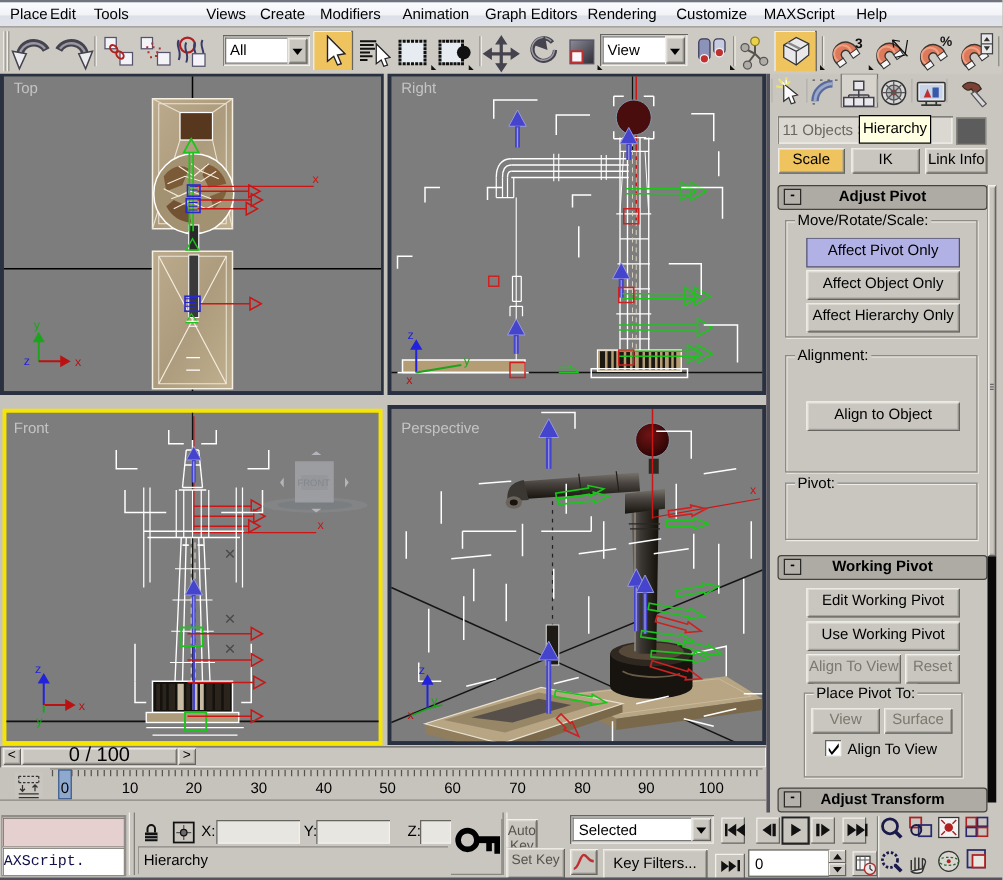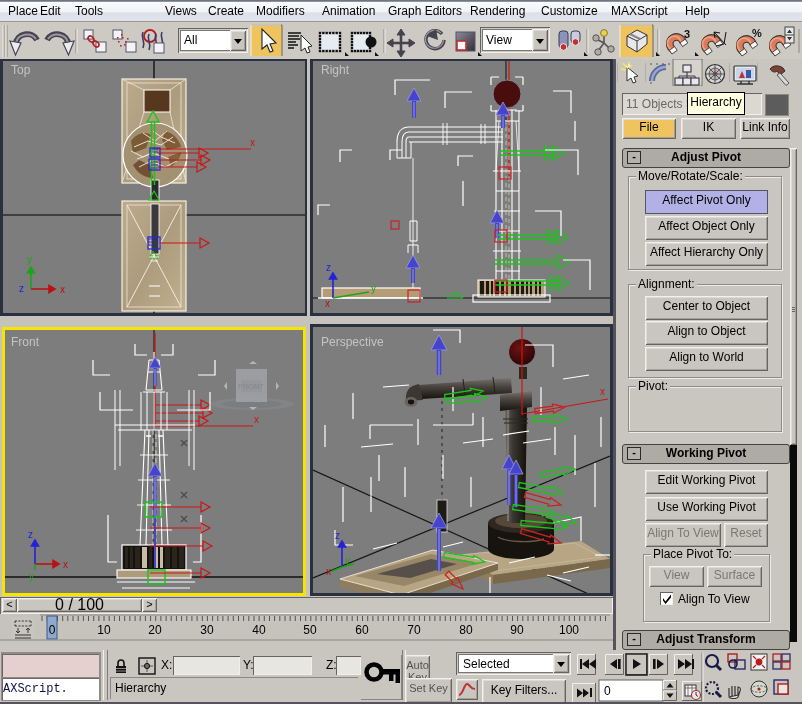--- a/index.html
+++ b/index.html
@@ -605,36 +605,34 @@
         <rect x="129" y="11" width="5" height="8" fill="#3858A8"></rect>
         <path d="M124 22 v3 M132 22 v3 M120 25 h16" stroke="#333" stroke-width="1.4"></path>
         <path d="M153 10 C156 6 162 6 166 9 L168 12 L163 16 L160 12 C158 14 155 13 153 10 Z" fill="#7A4234" stroke="#3A2A24" stroke-width="1"></path>
         <path d="M163 14 L172 24 L169 26.5 L160 16 Z" fill="#D8D8DC" stroke="#555" stroke-width="1"></path>
       </svg>
     </div>
   <div class="abs sunk" style="left:9px;top:34px;width:140px;height:22px;background:#DBD8D2;"></div>
   <div class="abs" style="left:13px;top:38px;font-size:12px;color:#6A6862;">11 Objects S</div>
   <div class="abs" style="left:152px;top:35px;width:22px;height:20px;background:#5C5C5C;border:1px solid #8B8880;"></div>
   <div class="abs" style="left:74px;top:33px;width:56px;height:19px;background:#FFFFE1;border:1px solid #000;font-size:12px;padding-top:2px;text-align:center;">Hierarchy</div>
-  <div class="btn" style="left:9px;top:59px;width:54px;height:19px;background:#EFC45F;padding-top:2px;">File</div>
+  <div class="btn" style="left:9px;top:59px;width:54px;height:19px;background:#EFC45F;padding-top:2px;">Scale</div>
   <div class="btn" style="left:68px;top:59px;width:55px;height:19px;padding-top:2px;">IK</div>
   <div class="btn" style="left:127px;top:59px;width:50px;height:19px;padding-top:2px;">Link Info</div>
 
   <div class="rhead" style="left:9px;top:89px;width:166px;height:17px;padding-top:1px;">Adjust Pivot<div class="rmin">-</div></div>
   <div class="gbox" style="left:15px;top:117px;width:152px;height:92px;"></div>
   <div class="gline" style="left:23px;top:110px;">Move/Rotate/Scale:</div>
   <div class="btn" style="left:32px;top:131px;width:123px;height:21px;background:#B2B1E6;box-shadow:inset 0 0 0 1px #55536B;padding-top:3px;">Affect Pivot Only</div>
   <div class="btn" style="left:32px;top:157px;width:123px;height:21px;padding-top:3px;">Affect Object Only</div>
   <div class="btn" style="left:32px;top:183px;width:123px;height:21px;padding-top:3px;">Affect Hierarchy Only</div>
 
   <div class="gbox" style="left:15px;top:225px;width:152px;height:92px;"></div>
   <div class="gline" style="left:23px;top:218px;">Alignment:</div>
-  <div class="btn" style="left:32px;top:237px;width:123px;height:21px;padding-top:3px;">Center to Object</div>
   <div class="btn" style="left:32px;top:262px;width:123px;height:21px;padding-top:3px;">Align to Object</div>
-  <div class="btn" style="left:32px;top:288px;width:123px;height:21px;padding-top:3px;">Align to World</div>
 
   <div class="gbox" style="left:15px;top:327px;width:152px;height:44px;"></div>
   <div class="gline" style="left:23px;top:320px;">Pivot:</div>
 
   <div class="rhead" style="left:9px;top:385px;width:166px;height:17px;padding-top:1px;">Working Pivot<div class="rmin">-</div></div>
   <div class="btn" style="left:32px;top:411px;width:123px;height:21px;padding-top:3px;">Edit Working Pivot</div>
   <div class="btn" style="left:32px;top:438px;width:123px;height:21px;padding-top:3px;">Use Working Pivot</div>
   <div class="btn" style="left:32px;top:464px;width:76px;height:21px;padding-top:3px;color:#7B786F;">Align To View</div>
   <div class="btn" style="left:111px;top:464px;width:44px;height:21px;padding-top:3px;color:#7B786F;">Reset</div>
   <div class="gbox" style="left:30px;top:495px;width:125px;height:66px;"></div>

